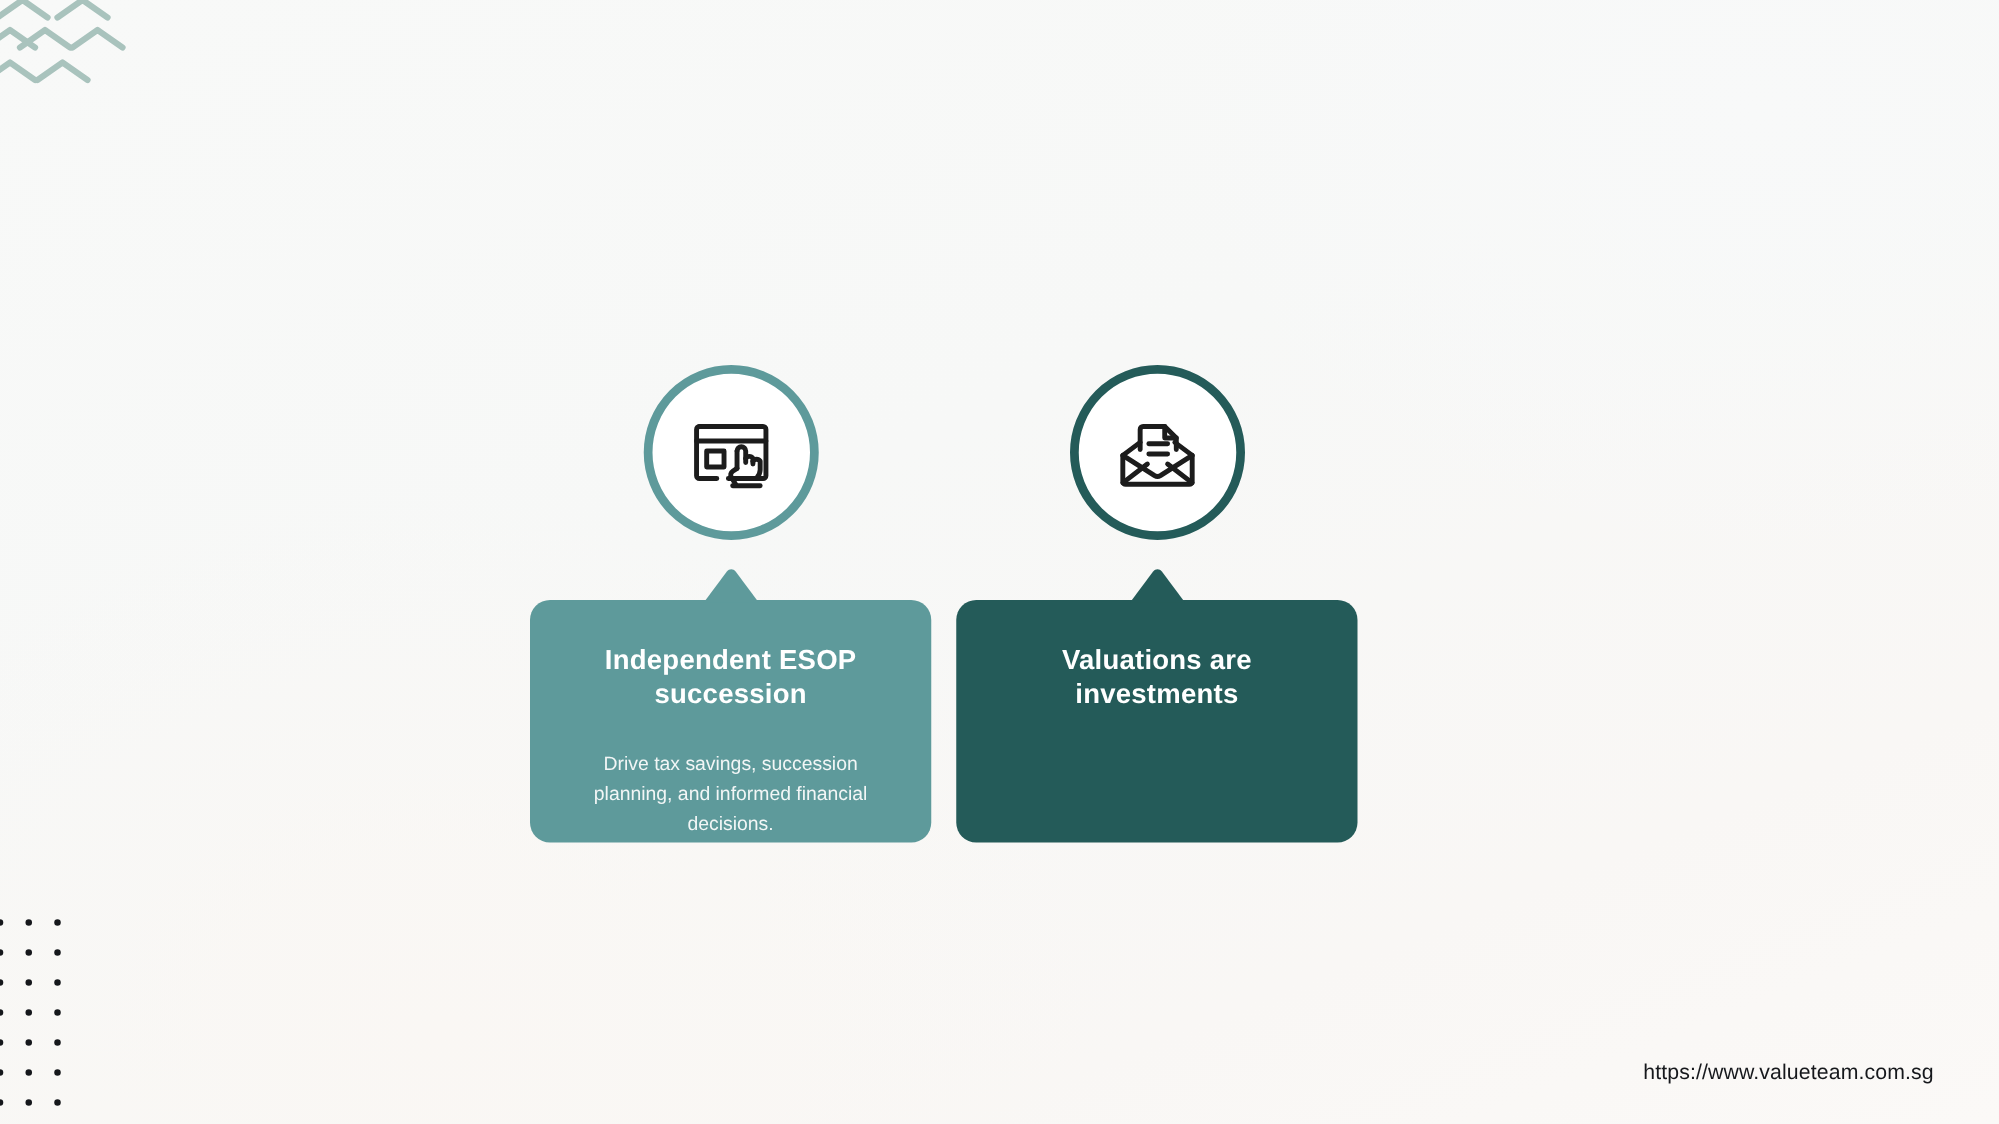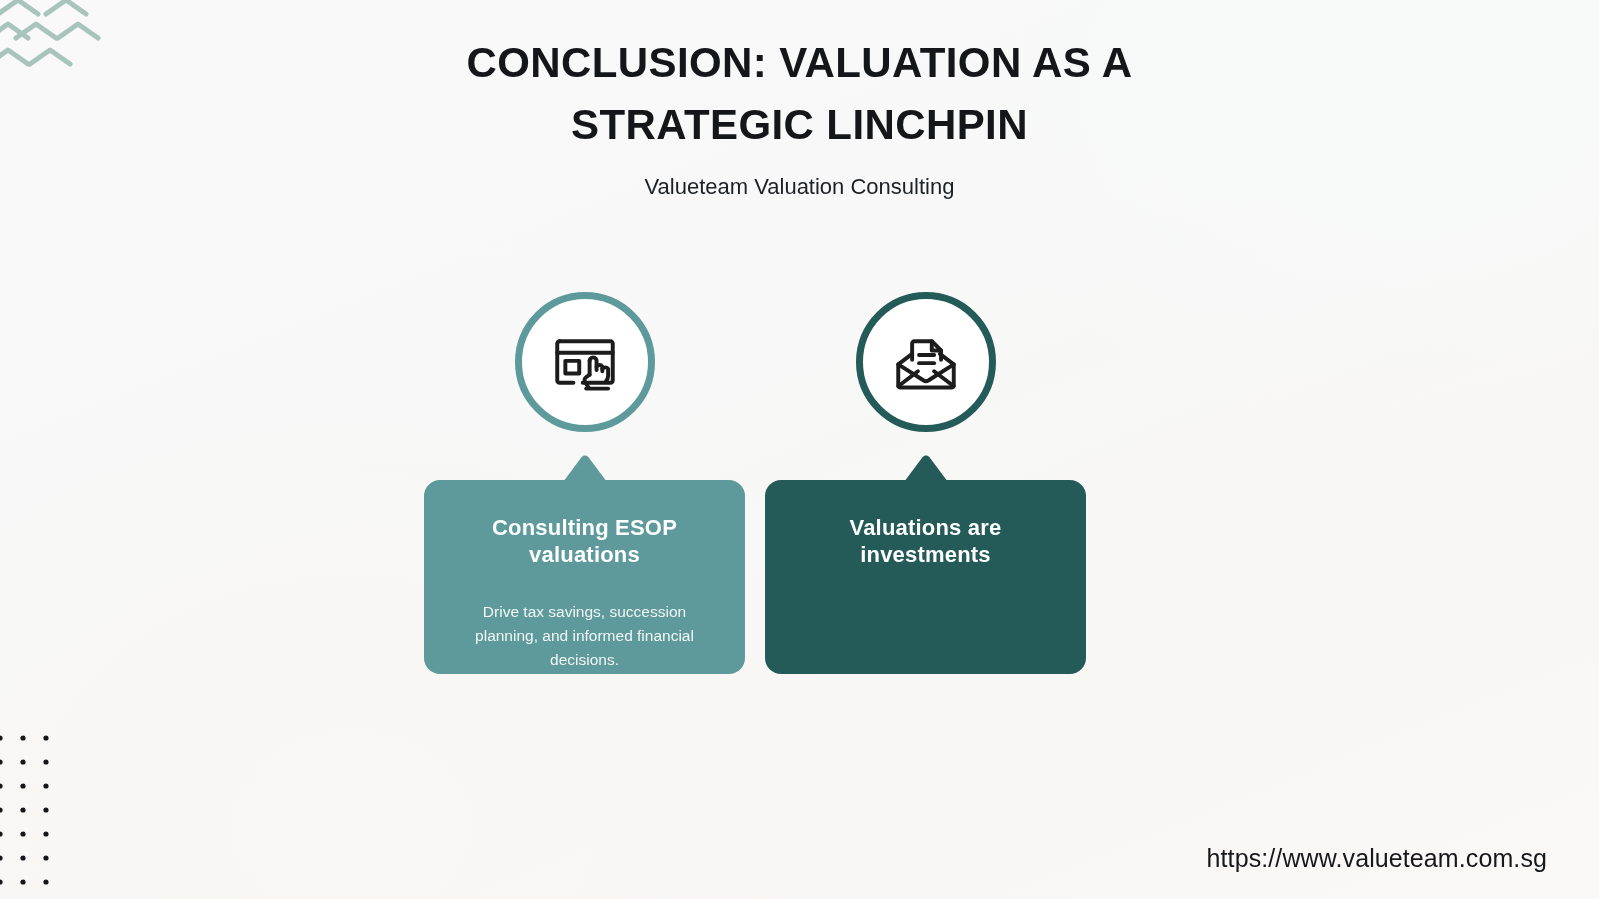--- a/index.html
+++ b/index.html
@@ -147,21 +147,21 @@
     line-height: 24px;
     font-weight: 400;
     color: #f2f6f6;
   }
 
   
   .footer-url {
     position: absolute;
     right: 52px;
     bottom: 28px;
-    font-size: 25px;
+    font-size: 17px;
     line-height: 26px;
     font-weight: 400;
     color: #16181c;
     letter-spacing: 0.1px;
   }
 </style>
 </head>
 <body>
 
 <div id="slide">
@@ -197,24 +197,20 @@
       <circle cx="48" cy="104" r="2.6"></circle>
       <circle cx="2" cy="128" r="2.6"></circle>
       <circle cx="25" cy="128" r="2.6"></circle>
       <circle cx="48" cy="128" r="2.6"></circle>
       <circle cx="2" cy="152" r="2.6"></circle>
       <circle cx="25" cy="152" r="2.6"></circle>
       <circle cx="48" cy="152" r="2.6"></circle>
     </svg>
   </div>
 
-  <div class="header">
-    <h1 class="slide-title">CONCLUSION: VALUATION AS A STRATEGIC LINCHPIN</h1>
-    <p class="slide-subtitle">Valueteam Valuation Consulting</p>
-  </div>
 
   <div class="cards">
 
     <div class="card-col left">
       <div class="icon-circle teal-light">
         <svg width="74" height="74" viewBox="0 0 64 64" fill="none" stroke="#1c1c1c" stroke-width="3.4" stroke-linecap="round" stroke-linejoin="round">
           <path d="M10 14h44a2 2 0 0 1 2 2v32a2 2 0 0 1-2 2H30"></path>
           <path d="M10 14a2 2 0 0 0-2 2v32a2 2 0 0 0 2 2h12"></path>
           <path d="M8 24h48"></path>
           <rect x="15" y="31" width="12" height="11"></rect>
@@ -225,21 +221,21 @@
           <path d="M36 43l-3 2a3 3 0 0 0-1 4l3 5"></path>
           <path d="M33 55h19"></path>
         </svg>
       </div>
       <div class="card-body teal-light">
         <div class="card-notch">
           <svg width="50" height="28" viewBox="0 0 50 28">
             <path d="M21.5 3.2c1.9-2.4 5.1-2.4 7 0L47 28H3z" fill="#5e9a9b"></path>
           </svg>
         </div>
-        <h2 class="card-heading">Consulting ESOP valuations</h2>
+        <h2 class="card-heading">Independent ESOP succession</h2>
         <p class="card-text">Drive tax savings, succession planning, and informed financial decisions.</p>
       </div>
     </div>
 
     <div class="card-col right">
       <div class="icon-circle teal-dark">
         <svg width="74" height="74" viewBox="0 0 64 64" fill="none" stroke="#1c1c1c" stroke-width="3.4" stroke-linecap="round" stroke-linejoin="round">
           <path d="M20 30V16a2 2 0 0 1 2-2h15l8 8v8"></path>
           <path d="M37 14v8h8"></path>
           <path d="M26 26h13"></path>

